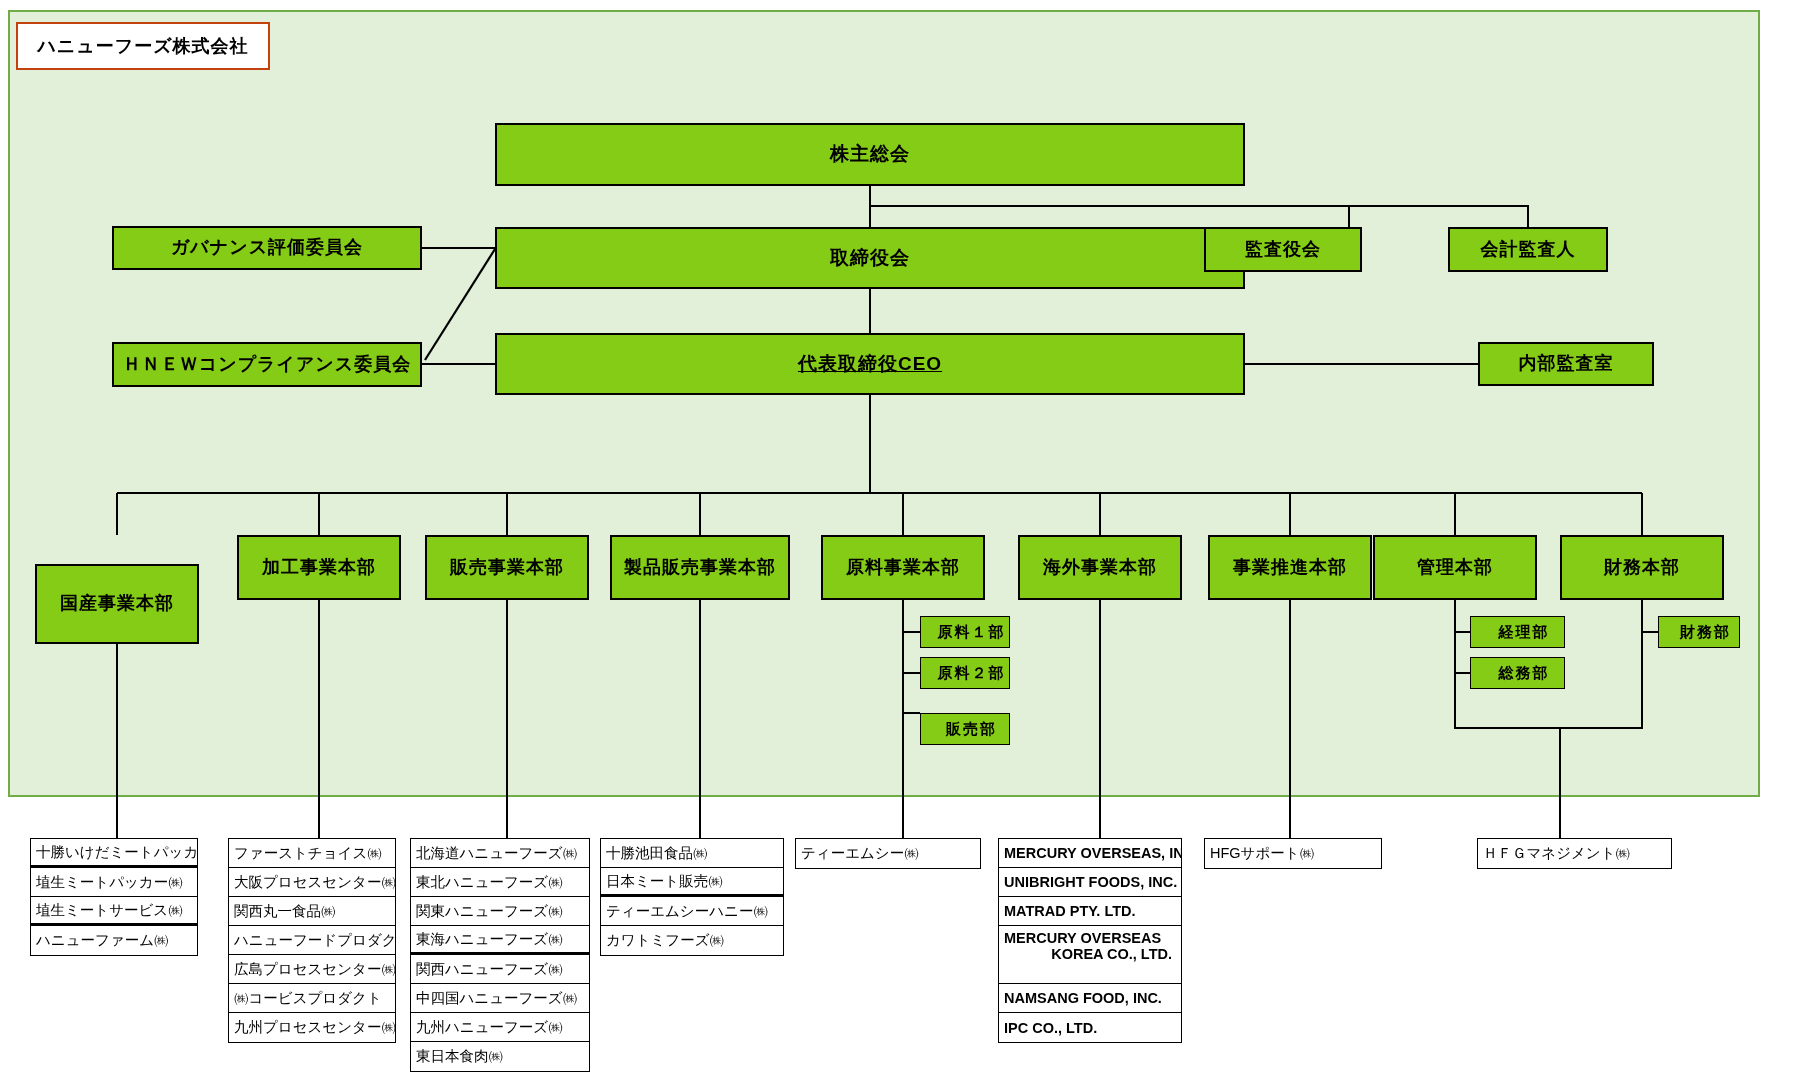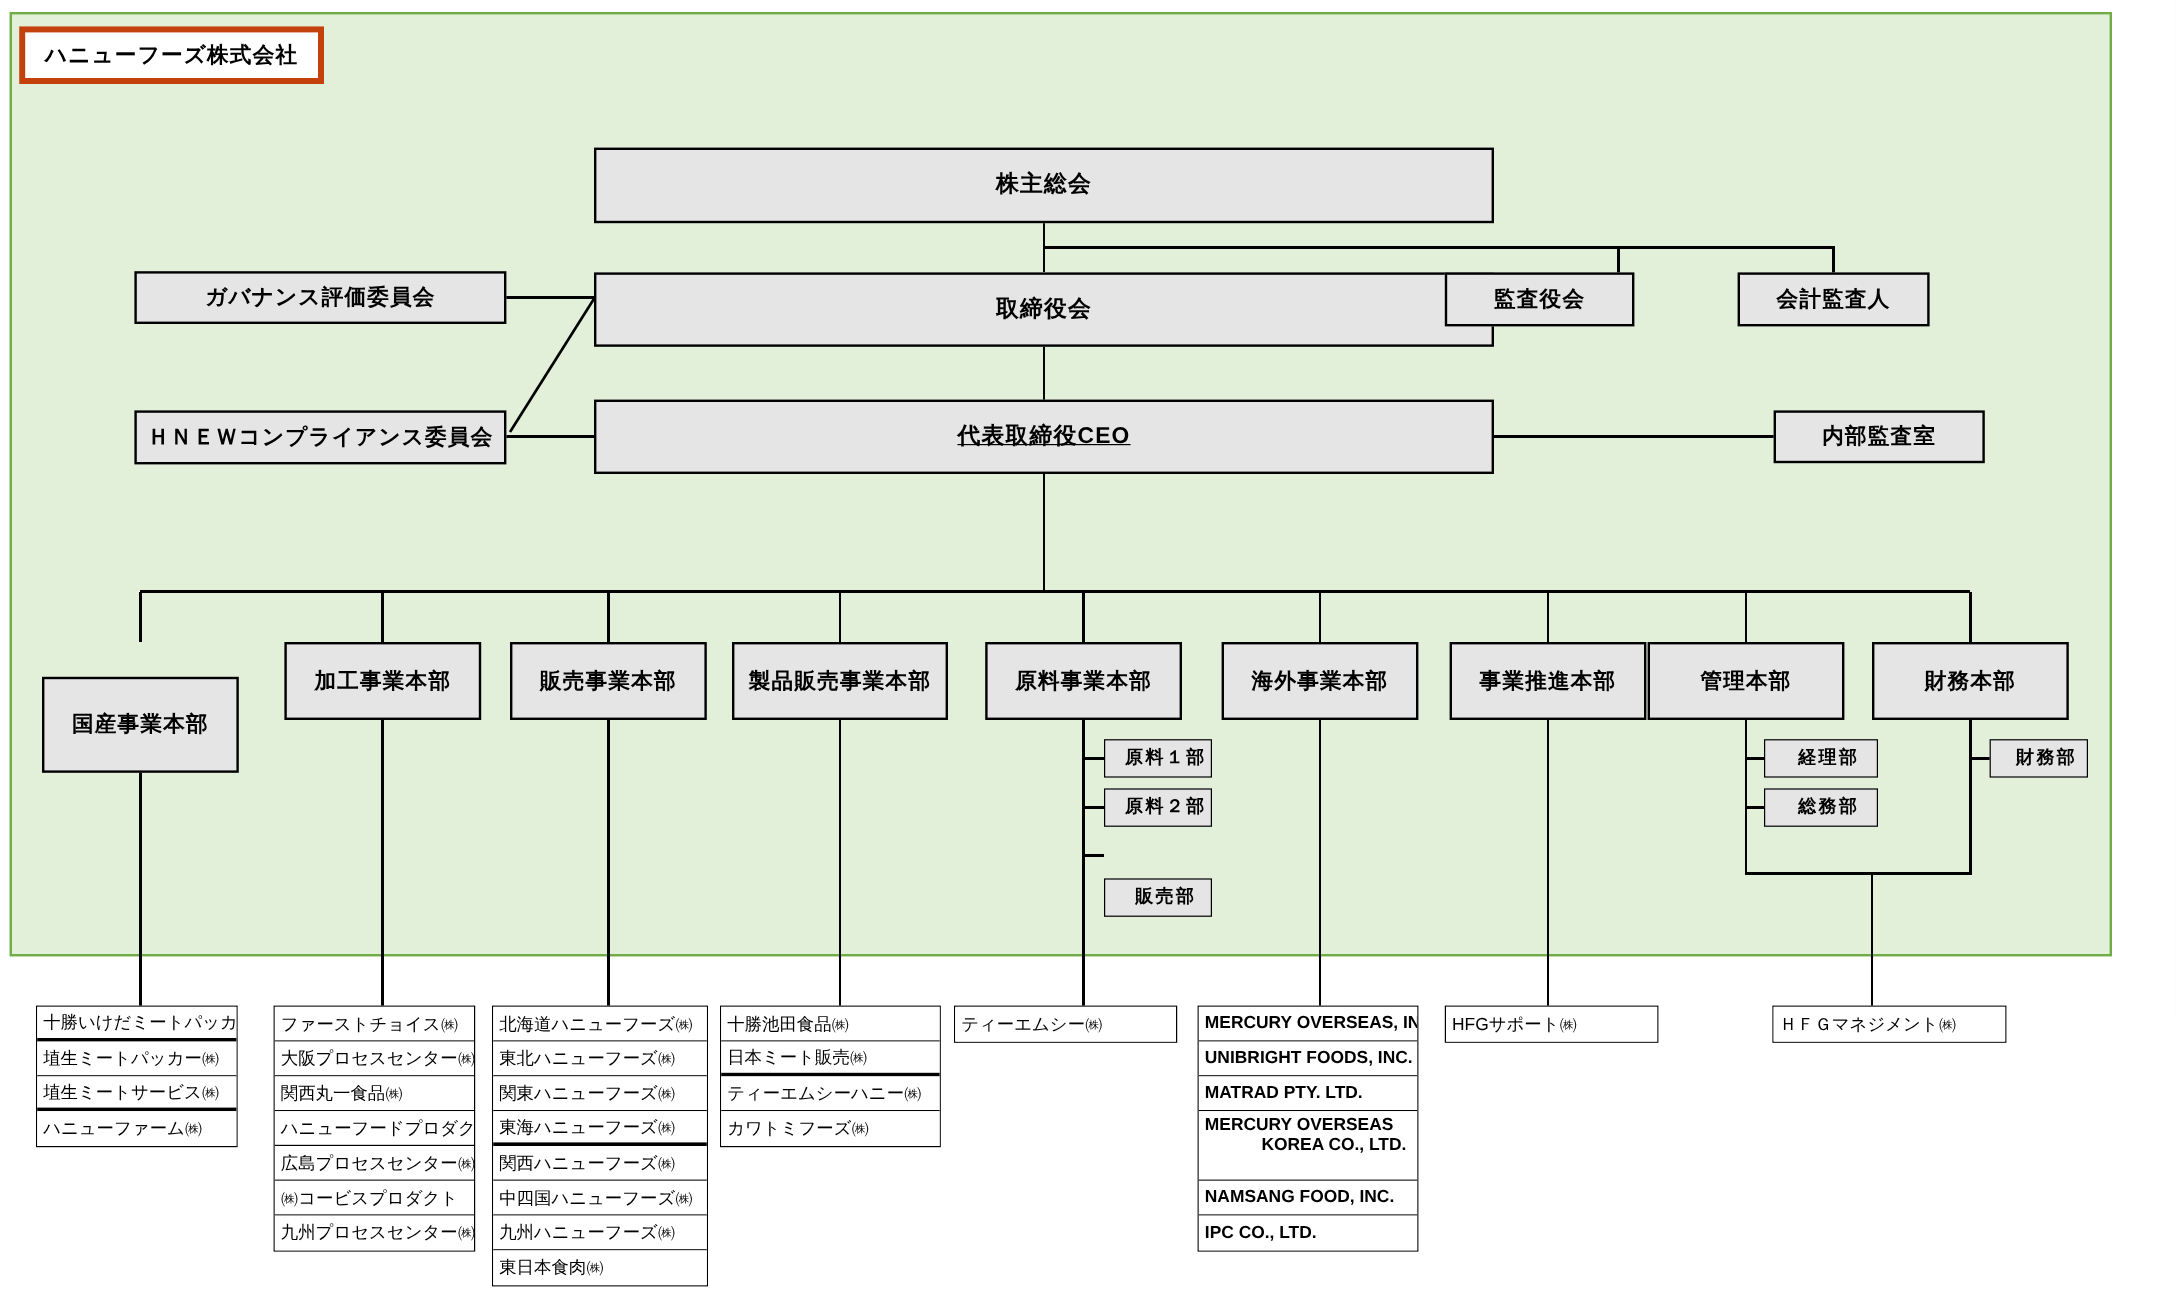--- a/index.html
+++ b/index.html
@@ -1,27 +1,27 @@
 <!DOCTYPE html>
 <html><head>
 <meta charset="utf-8">
 <style>
   html,body{margin:0;padding:0;background:#ffffff;}
   body{font-family:"Liberation Sans","DejaVu Sans",sans-serif;color:#000;}
   #canvas{position:relative;width:1813px;height:1080px;background:#fff;overflow:hidden;}
   #panel{position:absolute;left:8px;top:10px;width:1752px;height:787px;
          background:#e2f0d9;border:2.5px solid #70ad47;box-sizing:border-box;}
   #connectors{position:absolute;left:0;top:0;width:1813px;height:1080px;pointer-events:none;}
-  .box{position:absolute;background:#e5e5e5;border:2px solid #000;box-sizing:border-box;
+  .box{position:absolute;background:#84cc16;border:2px solid #000;box-sizing:border-box;
        display:flex;align-items:center;justify-content:center;text-align:center;
        font-size:19px;font-weight:600;letter-spacing:1px;line-height:1.1;}
   .box.division{font-size:18px;}
   .box.small{border-width:1.6px;font-size:15px;letter-spacing:2px;padding-left:13px;}
   #title-box{position:absolute;left:16px;top:22px;width:254px;height:48px;background:#fff;
-       border:5px solid #c2410c;box-sizing:border-box;display:flex;align-items:center;
+       border:2px solid #c2410c;box-sizing:border-box;display:flex;align-items:center;
        justify-content:center;font-size:18px;font-weight:600;letter-spacing:1px;}
   .sub-list{position:absolute;border:1.5px solid #000;box-sizing:border-box;background:#fff;}
   .sub-row{box-sizing:border-box;border-bottom:1.5px solid #000;background:#fff;
        display:flex;align-items:center;padding:1px 5px;font-size:14.5px;font-weight:500;
        height:29px;white-space:nowrap;overflow:hidden;}
   .sub-row:last-child{border-bottom:none;}
   .sub-row.thick{border-bottom-width:3px;}
   .sub-row.en{font-weight:700;font-size:14.5px;letter-spacing:0px;}
   .sub-row.two-line{display:block;height:58px;padding-top:4px;}
   .sub-row.two-line .l1{text-align:left;}
@@ -83,21 +83,21 @@
       <div class="box" style="left: 112px; top: 342px; width: 310px; height: 45px; font-size: 18px;">ＨＮＥＷコンプライアンス委員会</div>
       <div class="box" style="left: 495px; top: 333px; width: 750px; height: 62px; text-decoration: underline;">代表取締役CEO</div>
       <div class="box" style="left: 1478px; top: 342px; width: 176px; height: 44px; font-size: 18px;">内部監査室</div>
       <div class="box division" style="left: 35px; top: 564px; width: 164px; height: 80px;">国産事業本部</div>
       <div class="box division" style="left: 237px; top: 535px; width: 164px; height: 65px;">加工事業本部</div>
       <div class="box division" style="left: 425px; top: 535px; width: 164px; height: 65px;">販売事業本部</div>
       <div class="box division" style="left: 610px; top: 535px; width: 180px; height: 65px; text-align: center;">製品販売事業本部</div>
       <div class="box division" style="left: 821px; top: 535px; width: 164px; height: 65px;">原料事業本部</div>
       <div class="box small" style="left: 920px; top: 616px; width: 90px; height: 32px;">原料１部</div>
       <div class="box small" style="left: 920px; top: 657px; width: 90px; height: 32px;">原料２部</div>
-      <div class="box small" style="left: 920px; top: 732px; width: 90px; height: 32px;">販売部</div>
+      <div class="box small" style="left: 920px; top: 713px; width: 90px; height: 32px;">販売部</div>
       <div class="box division" style="left: 1018px; top: 535px; width: 164px; height: 65px;">海外事業本部</div>
       <div class="box division" style="left: 1208px; top: 535px; width: 164px; height: 65px;">事業推進本部</div>
       <div class="box division" style="left: 1373px; top: 535px; width: 164px; height: 65px;">管理本部</div>
       <div class="box small" style="left: 1470px; top: 616px; width: 95px; height: 32px;">経理部</div>
       <div class="box small" style="left: 1470px; top: 657px; width: 95px; height: 32px;">総務部</div>
       <div class="box division" style="left: 1560px; top: 535px; width: 164px; height: 65px;">財務本部</div>
       <div class="box small" style="left: 1658px; top: 616px; width: 82px; height: 32px;">財務部</div>
     </div>
   <div id="lists">
       <div class="sub-list" style="left: 30px; top: 838px; width: 168px;">

